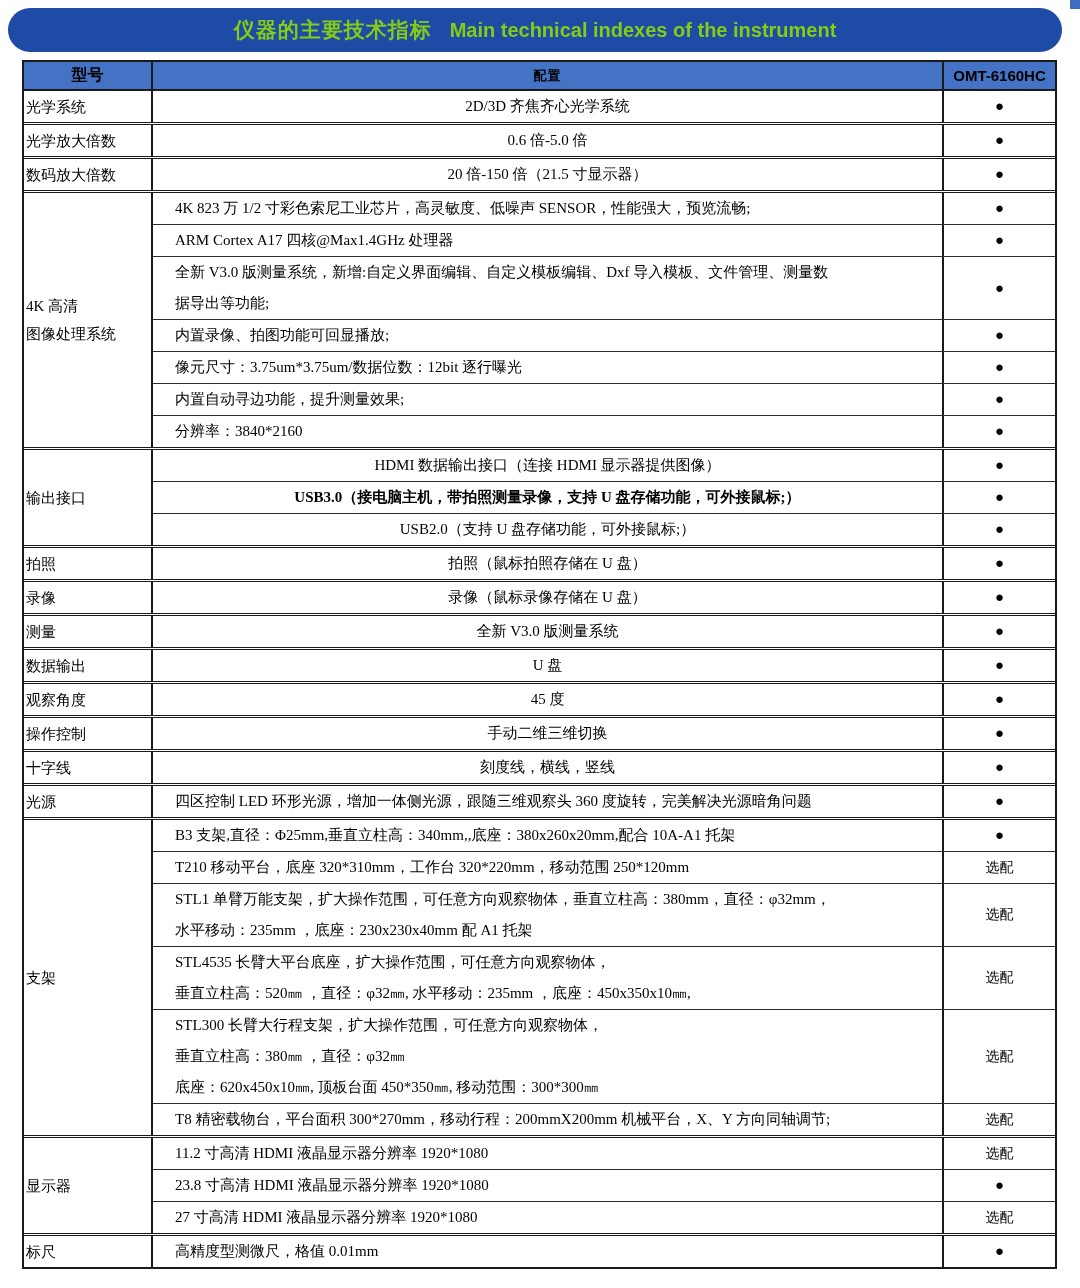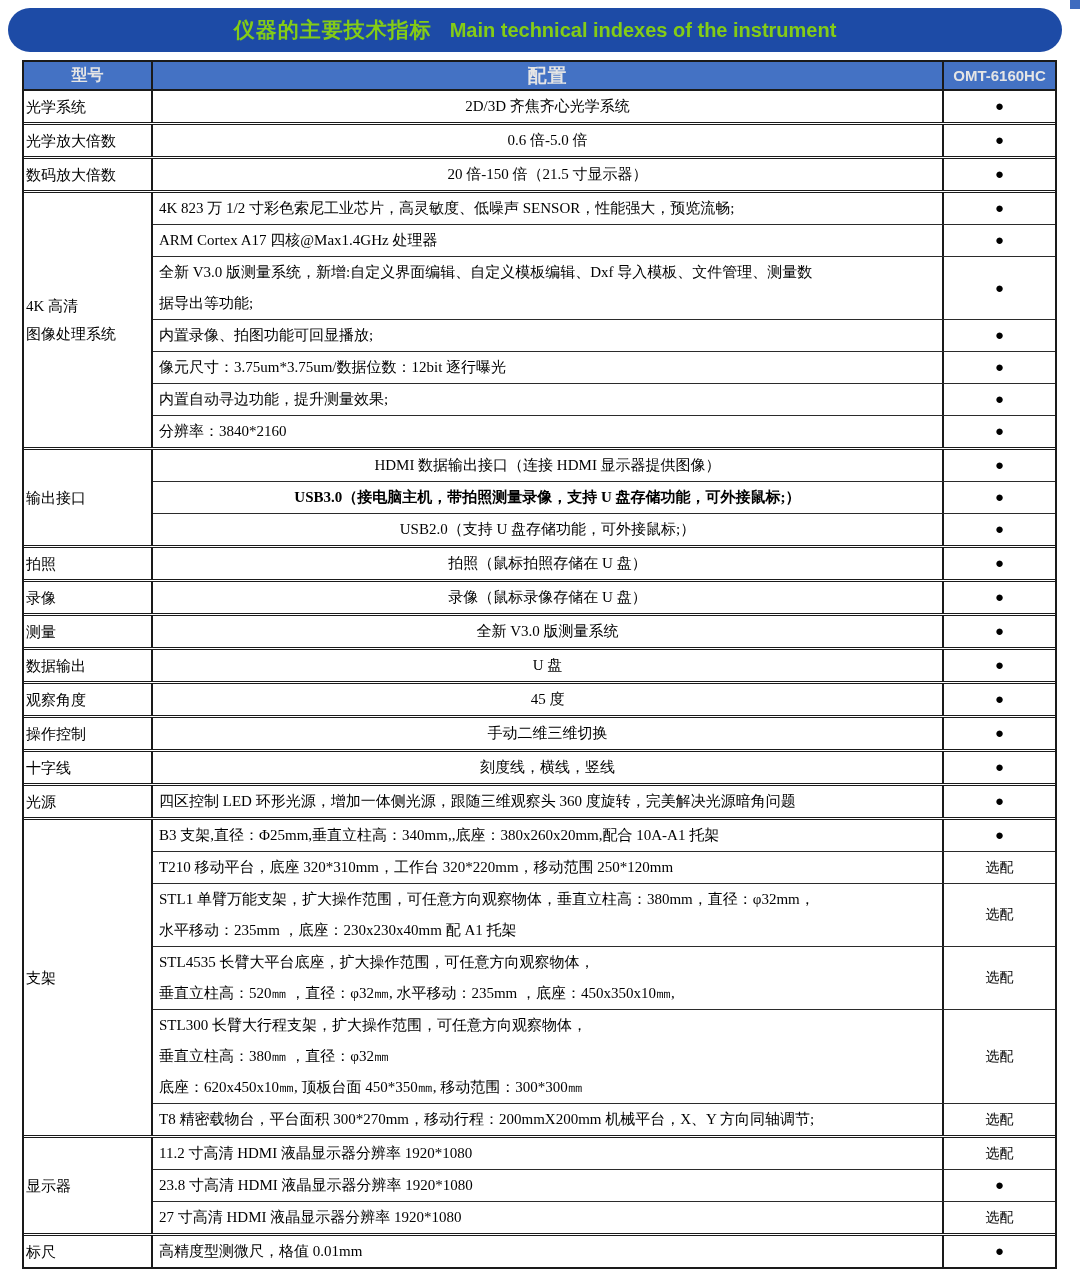--- a/index.html
+++ b/index.html
@@ -33,27 +33,27 @@
   .spec-table {
     position: absolute; left: 22px; top: 60px;
     width: 1035px;
     border: 2px solid #1a1a1a;
     background: #fff;
   }
 
   .thead {
     display: flex;
     background: #4472c4;
-    color: #e5e5e5;
+    color: #000000;
     height: 29px;
     border-bottom: 2px solid #1a1a1a;
   }
   .th { display: flex; align-items: center; justify-content: center; font-weight: 700; }
   .th-model  { width: 129px; border-right: 2px solid #1a1a1a; font-size: 16px; font-family: "Liberation Serif", "DejaVu Serif", serif; }
-  .th-config { flex: 1; font-size: 19px; font-family: Liberation Mono, monospace; letter-spacing: 1px; }
+  .th-config { flex: 1; font-size: 13px; font-family: Liberation Mono, monospace; letter-spacing: 1px; }
   .th-product{ width: 113px; border-left: 2px solid #1a1a1a; font-size: 15px; }
 
   .section { display: flex; }
   #tbody .section + .section { border-top: 3px double #1a1a1a; }
 
   .label-cell {
     width: 129px;
     border-right: 2px solid #1a1a1a;
     display: flex; flex-direction: column;
     align-items: flex-start; justify-content: center;
@@ -63,21 +63,21 @@
     line-height: 28px;
     padding: 1px 2px;
   }
 
   .rows { flex: 1; display: flex; flex-direction: column; }
   .row { display: flex; }
   .rows .row + .row { border-top: 1px solid #2b2b2b; }
 
   .content-cell {
     flex: 1;
-    padding: 0 6px;
+    padding: 0 22px;
     font-size: 15px;
     font-family: "Liberation Serif", "DejaVu Serif", serif;
     line-height: 31px;
     min-height: 31px;
     display: flex; flex-direction: column; justify-content: center;
   }
   .content-cell.center { text-align: center; }
   .content-cell.bold { font-weight: 700; }
 
   .marker-cell {

